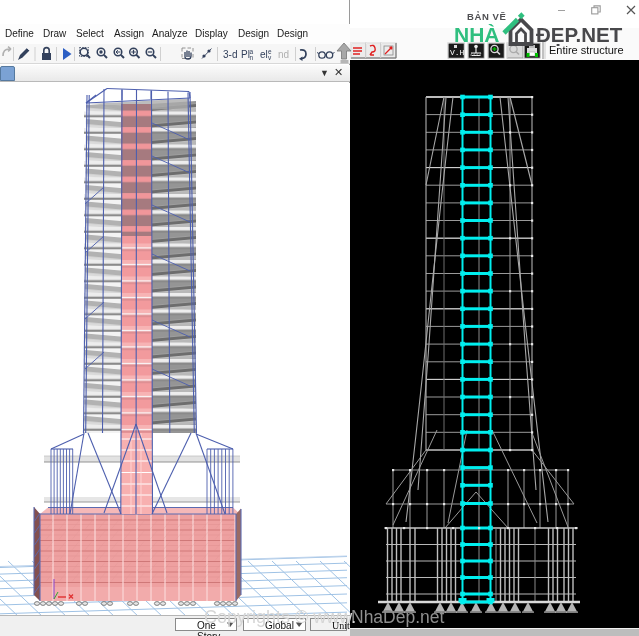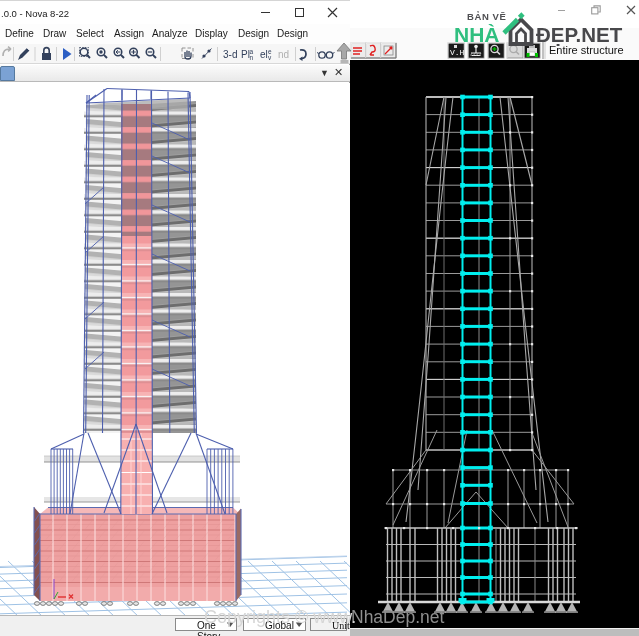--- a/index.html
+++ b/index.html
@@ -24,28 +24,20 @@
 #wm2 { left:351px; top:607px; font-size:17.5px; color:#8f8f8f; z-index:50; }
 .wbtn { position:absolute; color:#333; }
 .combo { position:absolute; height:13px; background:#fff; border:1px solid #8a8a8a; font-size:10px;
   color:#111; padding:1px 3px 0 21px; }
 .combo .arr { position:absolute; right:3px; top:0px; font-size:9px; color:#555; transform:scaleX(1.5); }
 </style>
 </head>
 <body>
 <div id="stage">
   <div class="abs" id="lwin"></div>
-  <div class="abs" id="ltitle">
-    <span class="txt">.0.0 - Nova 8-22</span>
-    <div class="abs" style="left:261px;top:11px;width:9px;height:1.4px;background:#333;"></div>
-    <div class="abs" style="left:295px;top:7px;width:9px;height:9px;border:1.3px solid #333;"></div>
-    <svg class="abs" style="left:327px;top:6px;" width="11" height="11" viewBox="0 0 11 11">
-      <path d="M1,1 L10,10 M10,1 L1,10" stroke="#333" stroke-width="1.2"></path>
-    </svg>
-  </div>
   <div class="abs" id="lmenu">
     <span style="left:5px">Define</span>
     <span style="left:43px">Draw</span>
     <span style="left:76px">Select</span>
     <span style="left:114px">Assign</span>
     <span style="left:152px">Analyze</span>
     <span style="left:195px">Display</span>
     <span style="left:238px">Design</span>
     <span style="left:277px">Design</span>
   </div>

